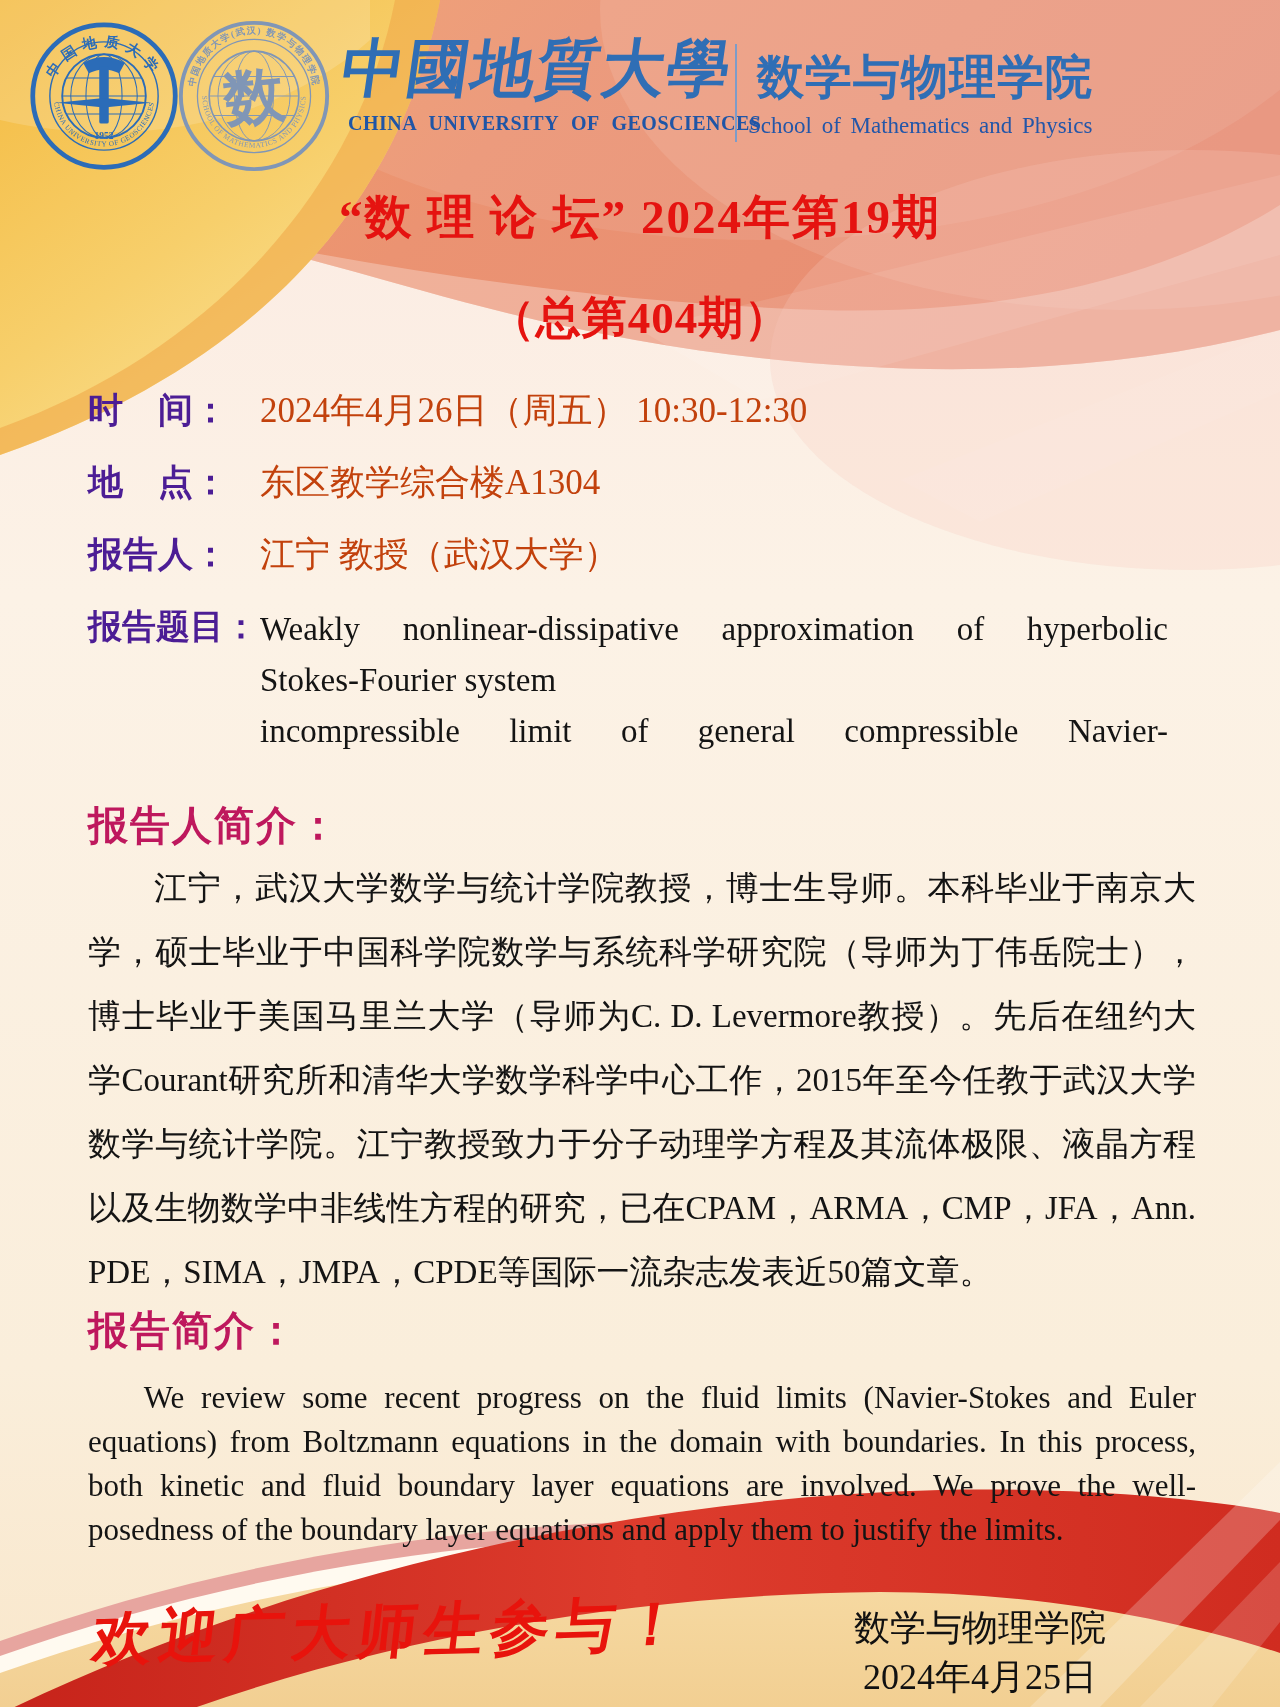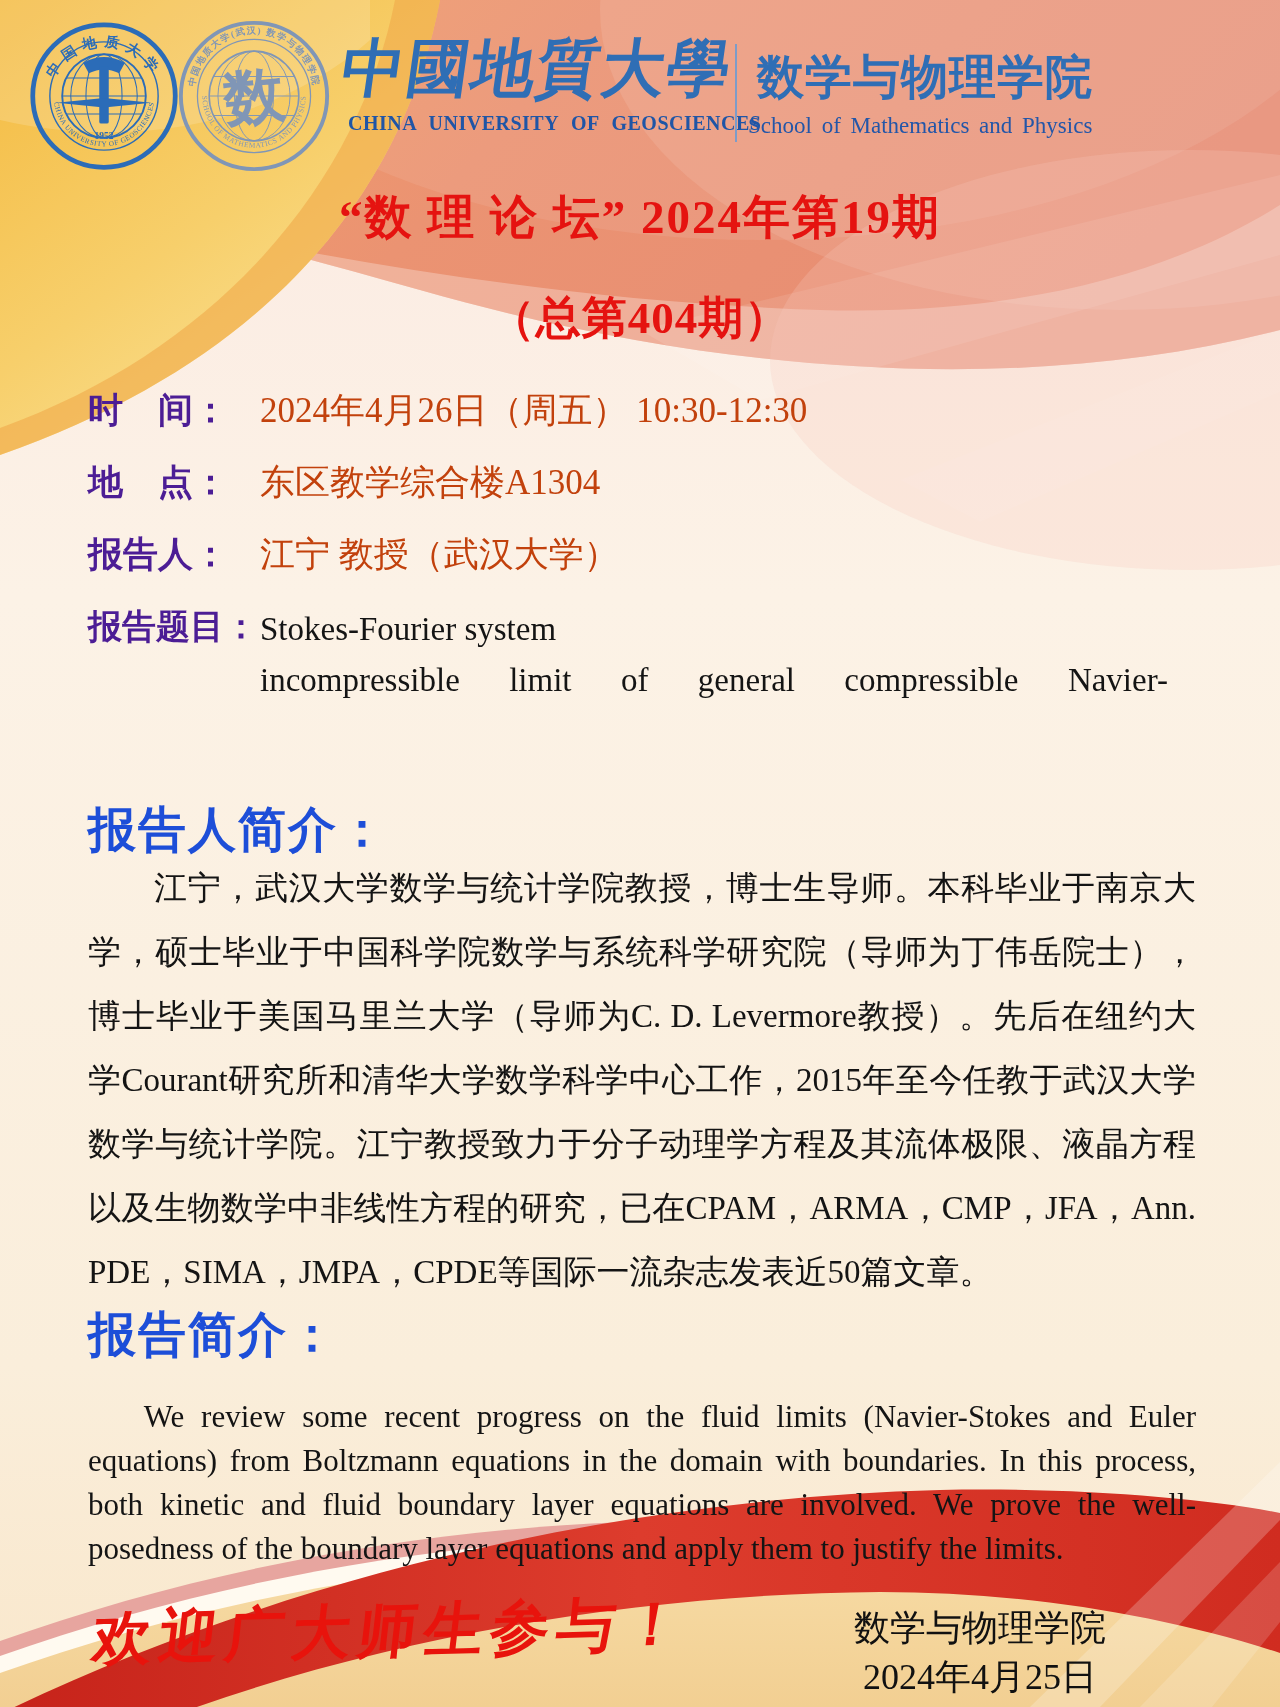--- a/index.html
+++ b/index.html
@@ -47,30 +47,30 @@
   .info-value{color:#c2410c;white-space:nowrap;}
   .topic-row{display:flex;align-items:flex-start;font-size:34px;}
   .topic-lines{width:908px;}
   .topic-line{
     font-size:33px;line-height:51px;color:#141414;
     text-align:justify;text-align-last:justify;
   }
   .topic-line.last{text-align-last:left;}
 
   
-  .sec-heading{font-size:48px;font-weight:bold;color:#1d4ed8;letter-spacing:2px;white-space:nowrap;}
+  .sec-heading{font-size:40px;font-weight:bold;color:#be185d;letter-spacing:2px;white-space:nowrap;}
   .sec-bio-heading{left:88px;top:798px;}
   .bio-text{
     left:88px;top:856px;width:1108px;font-size:33px;line-height:64px;
     text-align:justify;text-indent:2em;color:#141414;
   }
   .sec-abs-heading{left:88px;top:1303px;}
   .abs-text{
     left:88px;top:1376px;width:1108px;font-size:31px;line-height:44px;
-    text-align:justify;text-indent:1.8em;color:#141414;margin-top:19px;
+    text-align:justify;text-indent:1.8em;color:#141414;
   }
 
   
   .welcome{
     left:94px;top:1592px;font-size:59px;font-weight:bold;color:#e8130c;
     letter-spacing:7px;transform:skewX(-8deg) rotate(-1.5deg);white-space:nowrap;
   }
   .signature{
     right:170px;top:1604px;width:260px;text-align:center;
     font-size:36px;line-height:49px;color:#111;white-space:nowrap;
@@ -208,20 +208,21 @@
       <span class="info-label">地　点：</span>
       <span class="info-value">东区教学综合楼A1304</span>
     </div>
     <div class="info-row">
       <span class="info-label">报告人：</span>
       <span class="info-value">江宁 教授（武汉大学）</span>
     </div>
     <div class="topic-row">
       <span class="info-label">报告题目：</span>
       <span class="topic-lines">
+        <span class="topic-line" style="display:block">Weakly nonlinear-dissipative approximation of hyperbolic</span>
         <span class="topic-line last" style="display:block">Stokes-Fourier system</span>
         <span class="topic-line" style="display:block">incompressible limit of general compressible Navier-</span>
       </span>
     </div>
   </div>
 
   <div class="abs sec-heading sec-bio-heading">报告人简介：</div>
   <div class="abs bio-text">江宁，武汉大学数学与统计学院教授，博士生导师。本科毕业于南京大学，硕士毕业于中国科学院数学与系统科学研究院（导师为丁伟岳院士），博士毕业于美国马里兰大学（导师为C. D. Levermore教授）。先后在纽约大学Courant研究所和清华大学数学科学中心工作，2015年至今任教于武汉大学数学与统计学院。江宁教授致力于分子动理学方程及其流体极限、液晶方程以及生物数学中非线性方程的研究，已在CPAM，ARMA，CMP，JFA，Ann. PDE，SIMA，JMPA，CPDE等国际一流杂志发表近50篇文章。</div>
 
   <div class="abs sec-heading sec-abs-heading">报告简介：</div>

